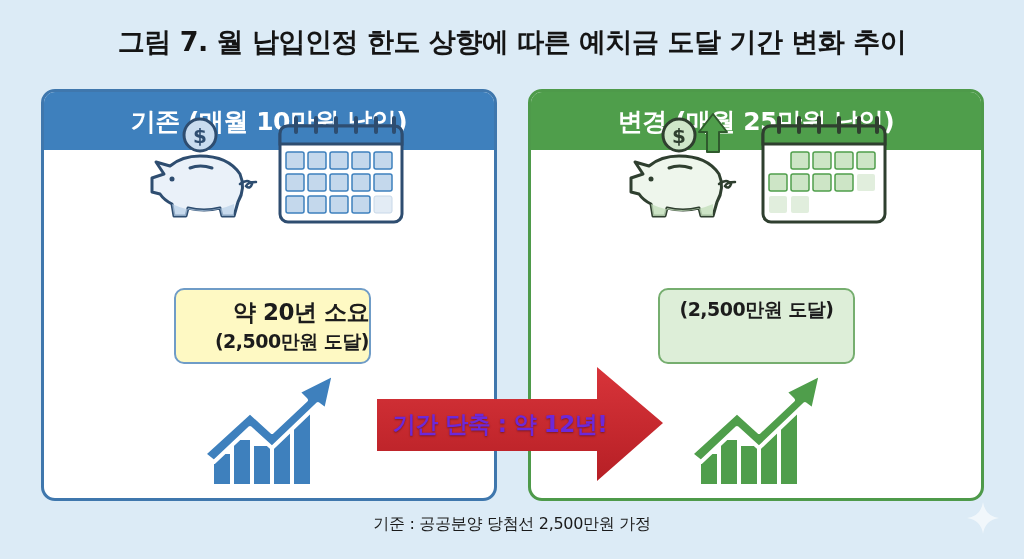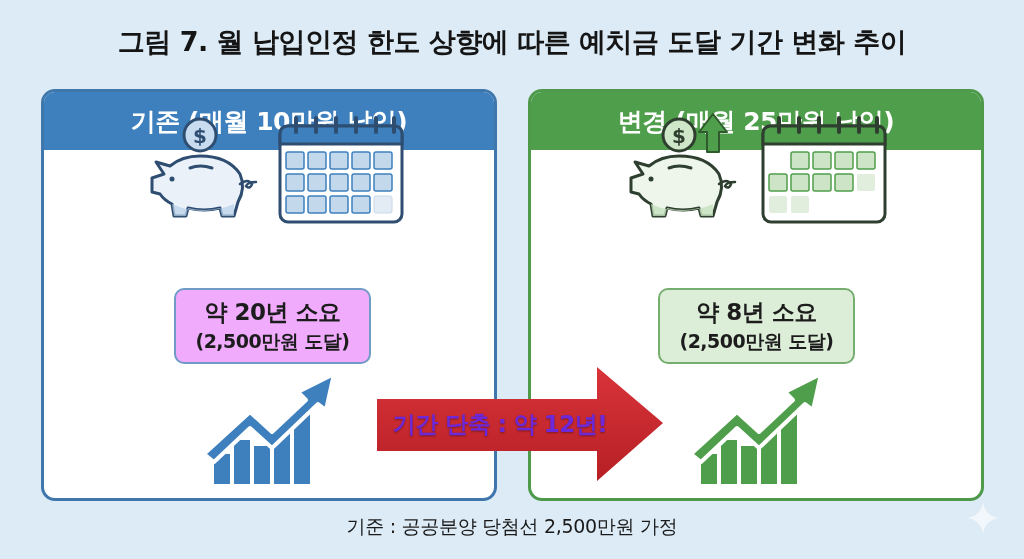--- a/index.html
+++ b/index.html
@@ -27,38 +27,38 @@
     }
     .left .panel-header { background: #3e80bd; }
     .right .panel-header { background: #4f9e4b; }
 
     .icon { position: absolute; }
     .result-box {
       position: absolute; border-radius: 10px; text-align: center;
       padding-top: 6px;
     }
     .left .result-box { left: 130px; top: 196px; width: 197px; height: 76px;
-      background: #f0abfc; border: 2px solid #6f9cc7; }
+      background: #fef9c3; border: 2px solid #6f9cc7; text-align: right; }
     .right .result-box { left: 127px; top: 196px; width: 197px; height: 76px;
       background: #ddeed8; border: 2px solid #76ae6f; }
     .result-main { font-size: 23px; font-weight: bold; color: #1c1c1c; line-height: 32px; letter-spacing: -0.5px; }
     .result-sub { font-size: 19px; color: #1c1c1c; line-height: 26px; letter-spacing: -0.5px; font-weight: bold; }
 
     .arrow {
       position: absolute; left: 375px; top: 365px; width: 290px; height: 120px;
     }
     .arrow-label {
       position: absolute; left: 380px; top: 404px; width: 240px; height: 40px;
       display: flex; align-items: center; justify-content: center;
       color: #6d28d9; font-weight: bold; font-size: 23px; letter-spacing: -0.5px;
       text-shadow: 0 1px 2px rgba(0,0,0,0.35);
     }
     .footnote {
       position: absolute; left: 0; top: 514px; width: 1024px; text-align: center;
-      font-size: 19px; color: #1a1a1a; letter-spacing: -0.3px;
+      font-size: 16px; color: #1a1a1a; letter-spacing: -0.3px;
     }
     .sparkle { position: absolute; left: 965px; top: 500px; width: 36px; height: 36px; }
   </style>
 </head>
 <body>
 
 <div class="title">그림 7. 월 납입인정 한도 상향에 따른 예치금 도달 기간 변화 추이</div>
 
 <div class="panel left">
   <div class="panel-header">기존 (매월 10만원 납입)</div>
@@ -156,21 +156,20 @@
         <rect x="76" y="60" width="18" height="17" rx="2"></rect>
     </g>
     <g fill="#e1eedd">
       <rect x="98" y="60" width="18" height="17" rx="2"></rect>
       <rect x="10" y="82" width="18" height="17" rx="2"></rect>
         <rect x="32" y="82" width="18" height="17" rx="2"></rect>
     </g>
   </svg>
 
   <div class="result-box">
-    <div class="result-main">약 8년 소요</div>
     <div class="result-sub">(2,500만원 도달)</div>
   </div>
 
   <svg class="icon" style="left:158px; top:274px;" width="140" height="120" viewBox="0 0 140 120">
     <g fill="#4f9e4b">
       <rect x="12" y="88" width="16" height="30"></rect>
       <rect x="32" y="74" width="16" height="44"></rect>
       <rect x="52" y="80" width="16" height="38"></rect>
       <rect x="72" y="64" width="16" height="54"></rect>
       <rect x="92" y="46" width="16" height="72"></rect>

